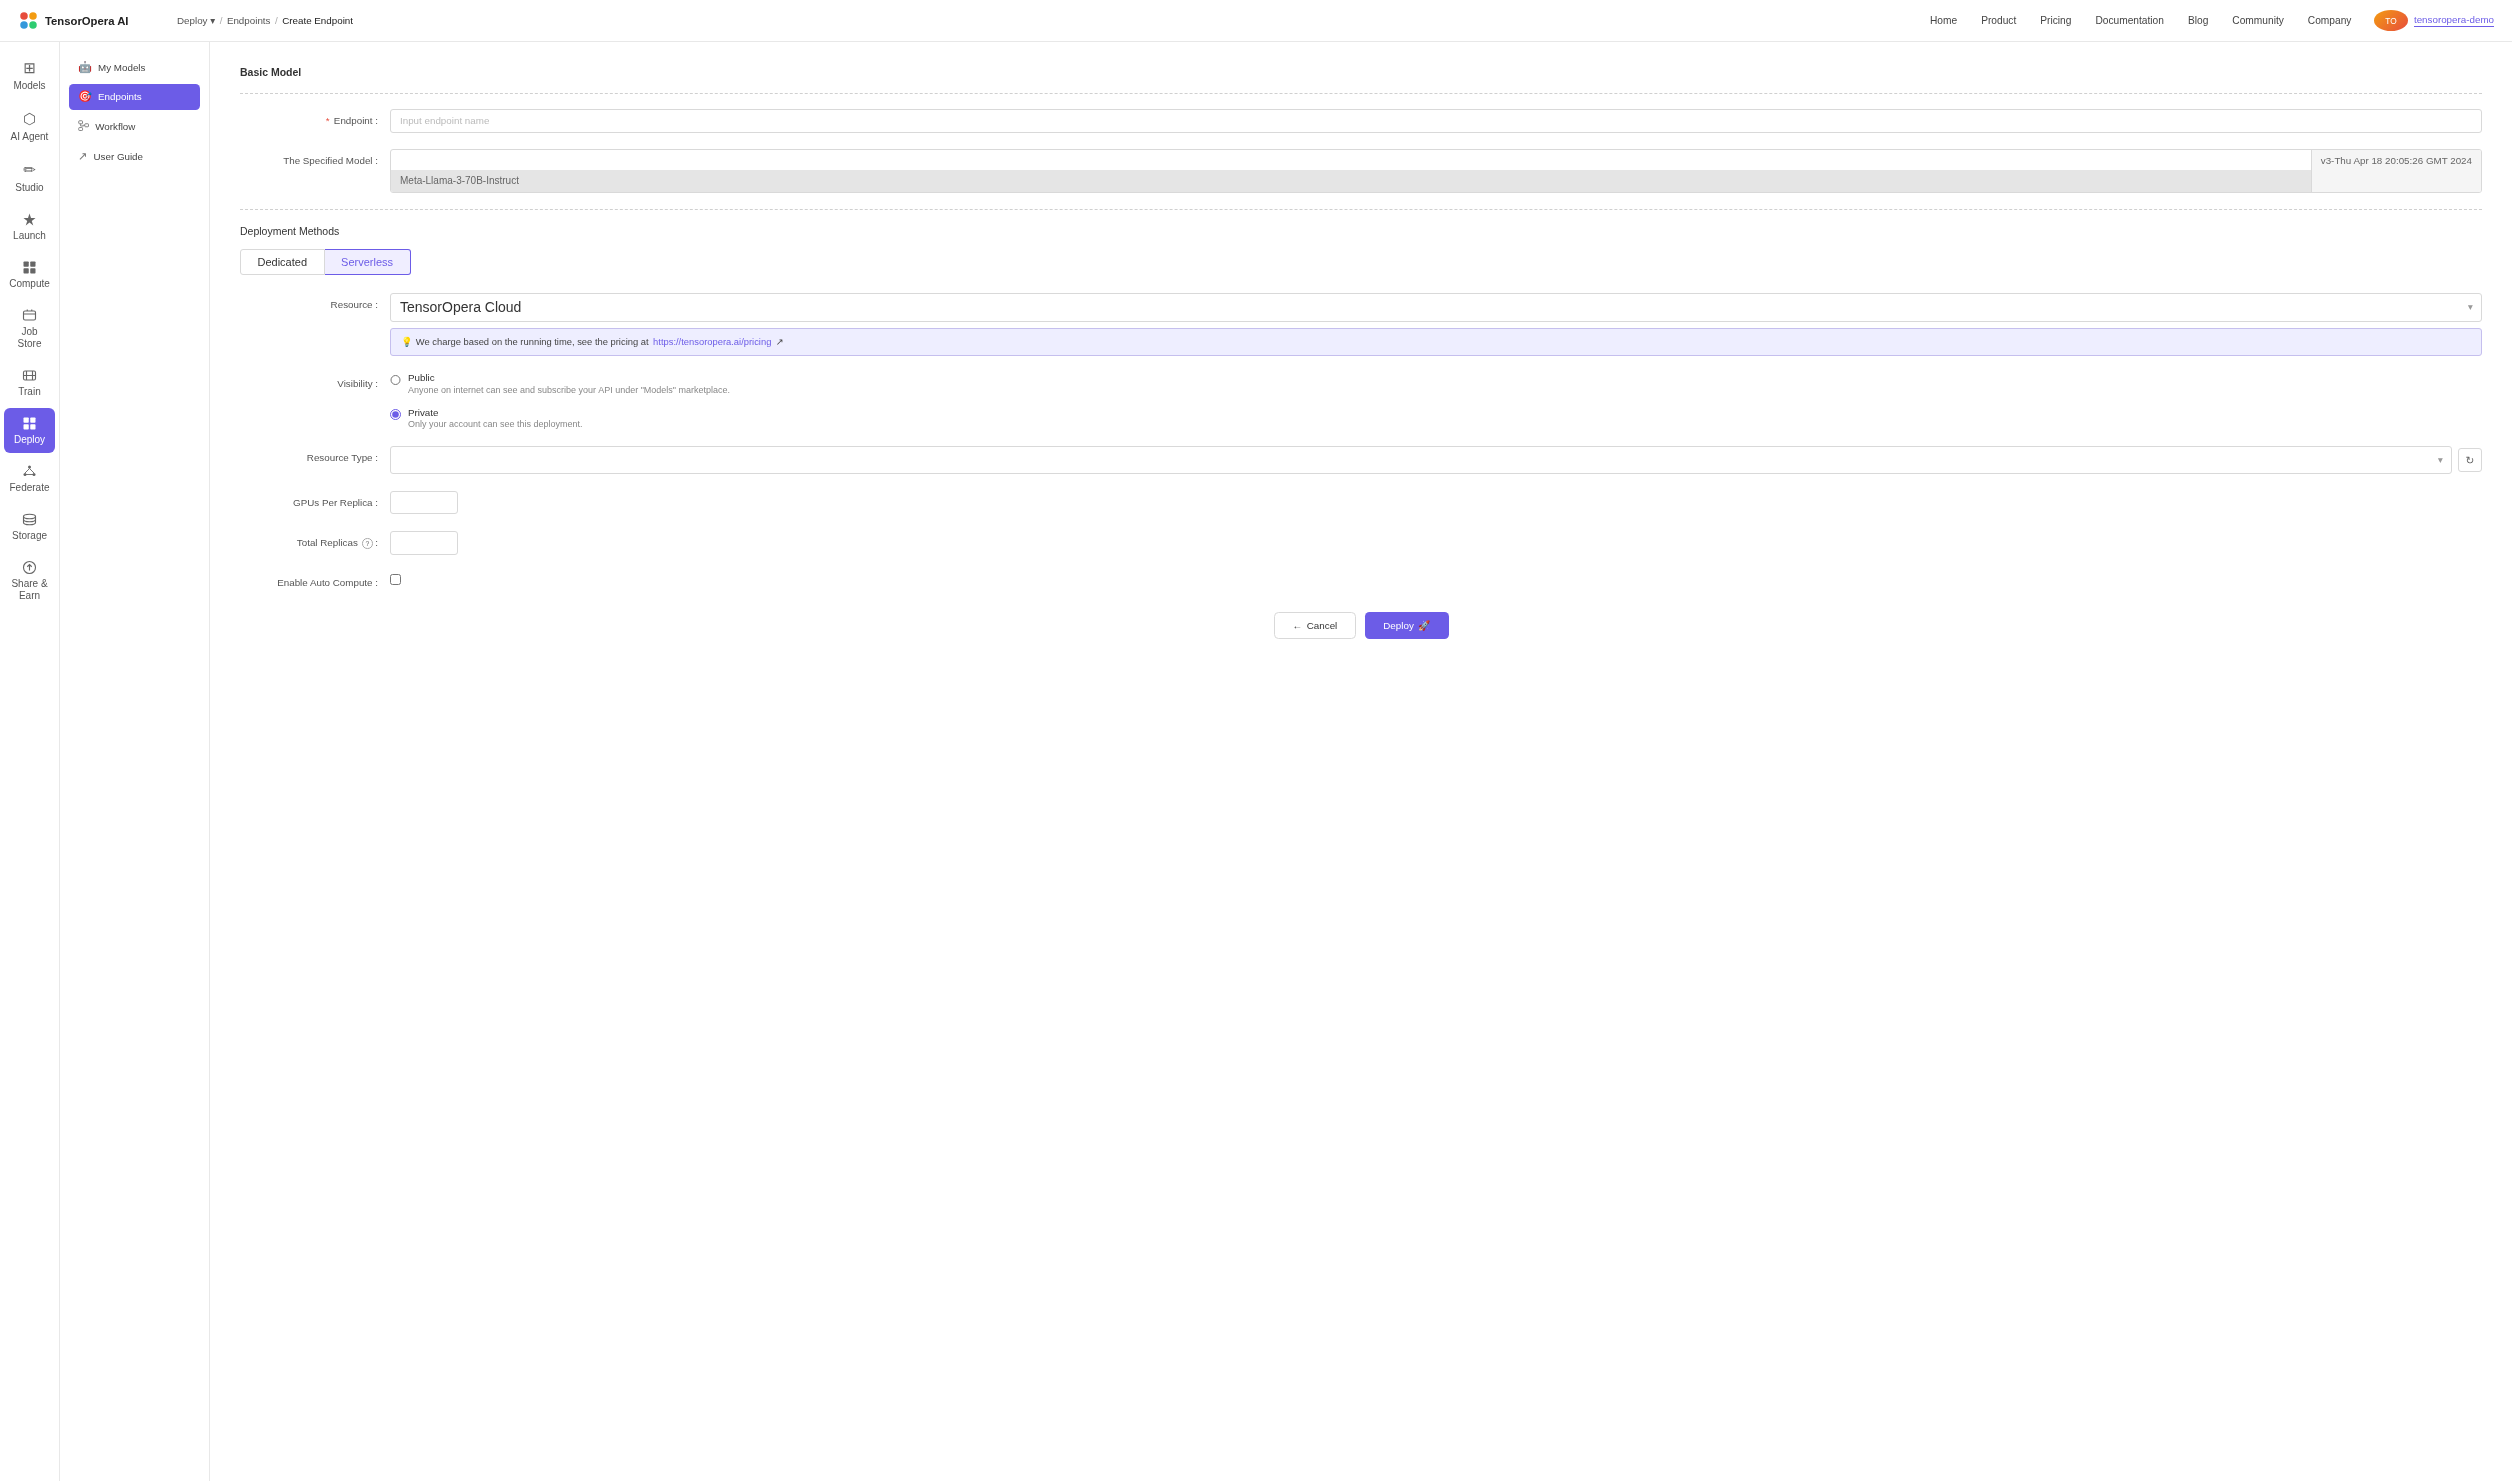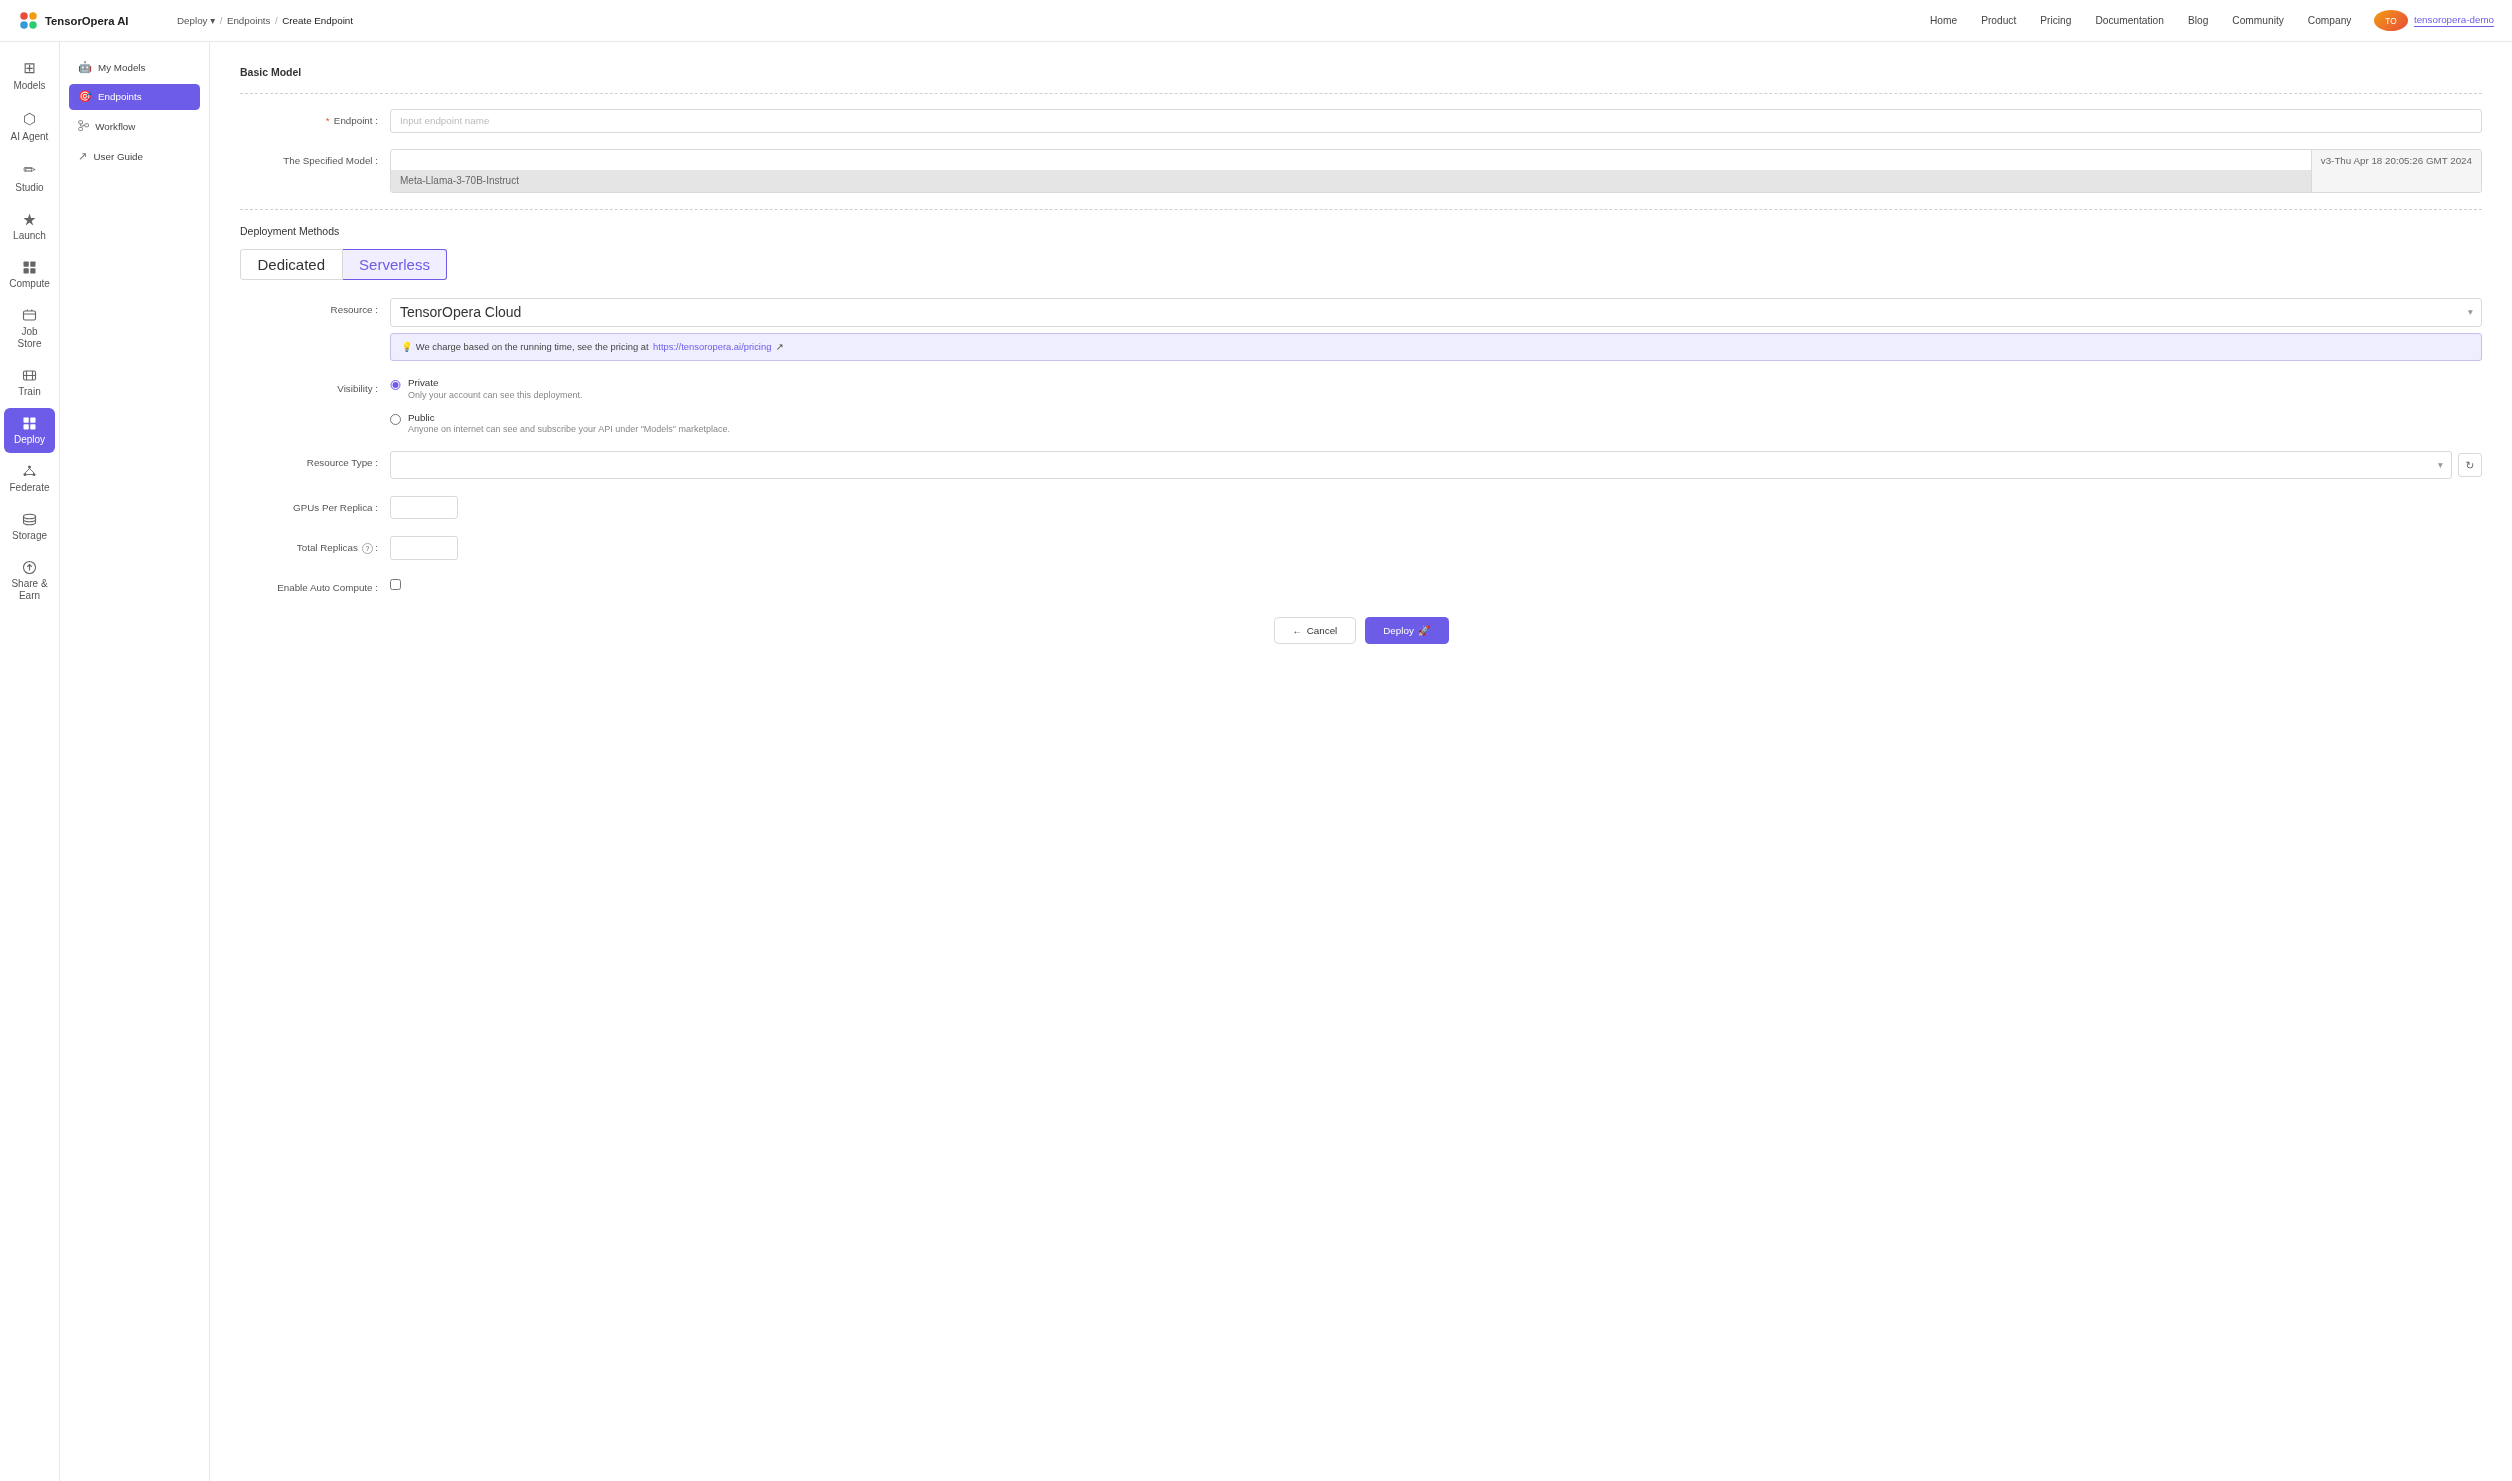--- a/index.html
+++ b/index.html
@@ -70,21 +70,21 @@
     .model-row { display: flex; gap: 0; border: 0.8px solid #d9d9d9; border-radius: 3px; overflow: hidden; }
     .model-name { flex: 1; padding: 5.3px 9px; font-size: 10px; color: #666; background: #e5e5e5; margin-top: 20px; }
     .model-version { padding: 5.3px 9px; font-size: 9.8px; color: #666; background: #f5f5f5; border-left: 0.8px solid #d9d9d9; white-space: nowrap; }
 
     
     .deploy-section { margin-bottom: 18px; }
     .deploy-section-title { font-size: 10.5px; font-weight: 400; color: #333; margin-bottom: 12px; }
 
     
     .tabs { display: flex; gap: 0; margin-bottom: 18px; }
-    .tab { padding: 6px 16.5px; font-size: 15px; border: 0.8px solid #d9d9d9; cursor: pointer; background: #fff; color: #333; }
+    .tab { padding: 6px 16.5px; font-size: 11px; border: 0.8px solid #d9d9d9; cursor: pointer; background: #fff; color: #333; }
     .tab:first-child { border-radius: 3px 0 0 3px; }
     .tab:last-child { border-radius: 0 3px 3px 0; border-left: none; }
     .tab.active { background: #f0eeff; color: #6c5ce7; border-color: #6c5ce7; font-weight: 500; }
 
     
     .select-wrapper { position: relative; }
     .select-field {
       width: 100%; padding: 5.3px 24px 5.3px 9px; border: 0.8px solid #d9d9d9;
       border-radius: 3px; font-size: 14px; color: #333; appearance: none;
       background: #fff; cursor: pointer; outline: none;
@@ -338,31 +338,31 @@
         </div>
       </div>
 
       <div class="form-row">
         <div class="form-label">
           <span>Visibility</span> :
         </div>
         <div class="form-control">
           <div class="radio-group">
             <div class="radio-option">
+              <input type="radio" name="visibility" id="vis-public" style="">
+              <div>
+                <div class="radio-label-main">Public</div>
+                <div class="radio-label-sub">Anyone on internet can see and subscribe your API under "Models" marketplace.</div>
+              </div>
+            </div>
+            <div class="radio-option">
               <input type="radio" name="visibility" id="vis-private" checked="" style="">
               <div>
                 <div class="radio-label-main">Private</div>
                 <div class="radio-label-sub">Only your account can see this deployment.</div>
-              </div>
-            </div>
-            <div class="radio-option">
-              <input type="radio" name="visibility" id="vis-public" style="">
-              <div>
-                <div class="radio-label-main">Public</div>
-                <div class="radio-label-sub">Anyone on internet can see and subscribe your API under "Models" marketplace.</div>
               </div>
             </div>
           </div>
         </div>
       </div>
 
       <div class="form-row">
         <div class="form-label">
           <span>Resource Type</span> :
         </div>

